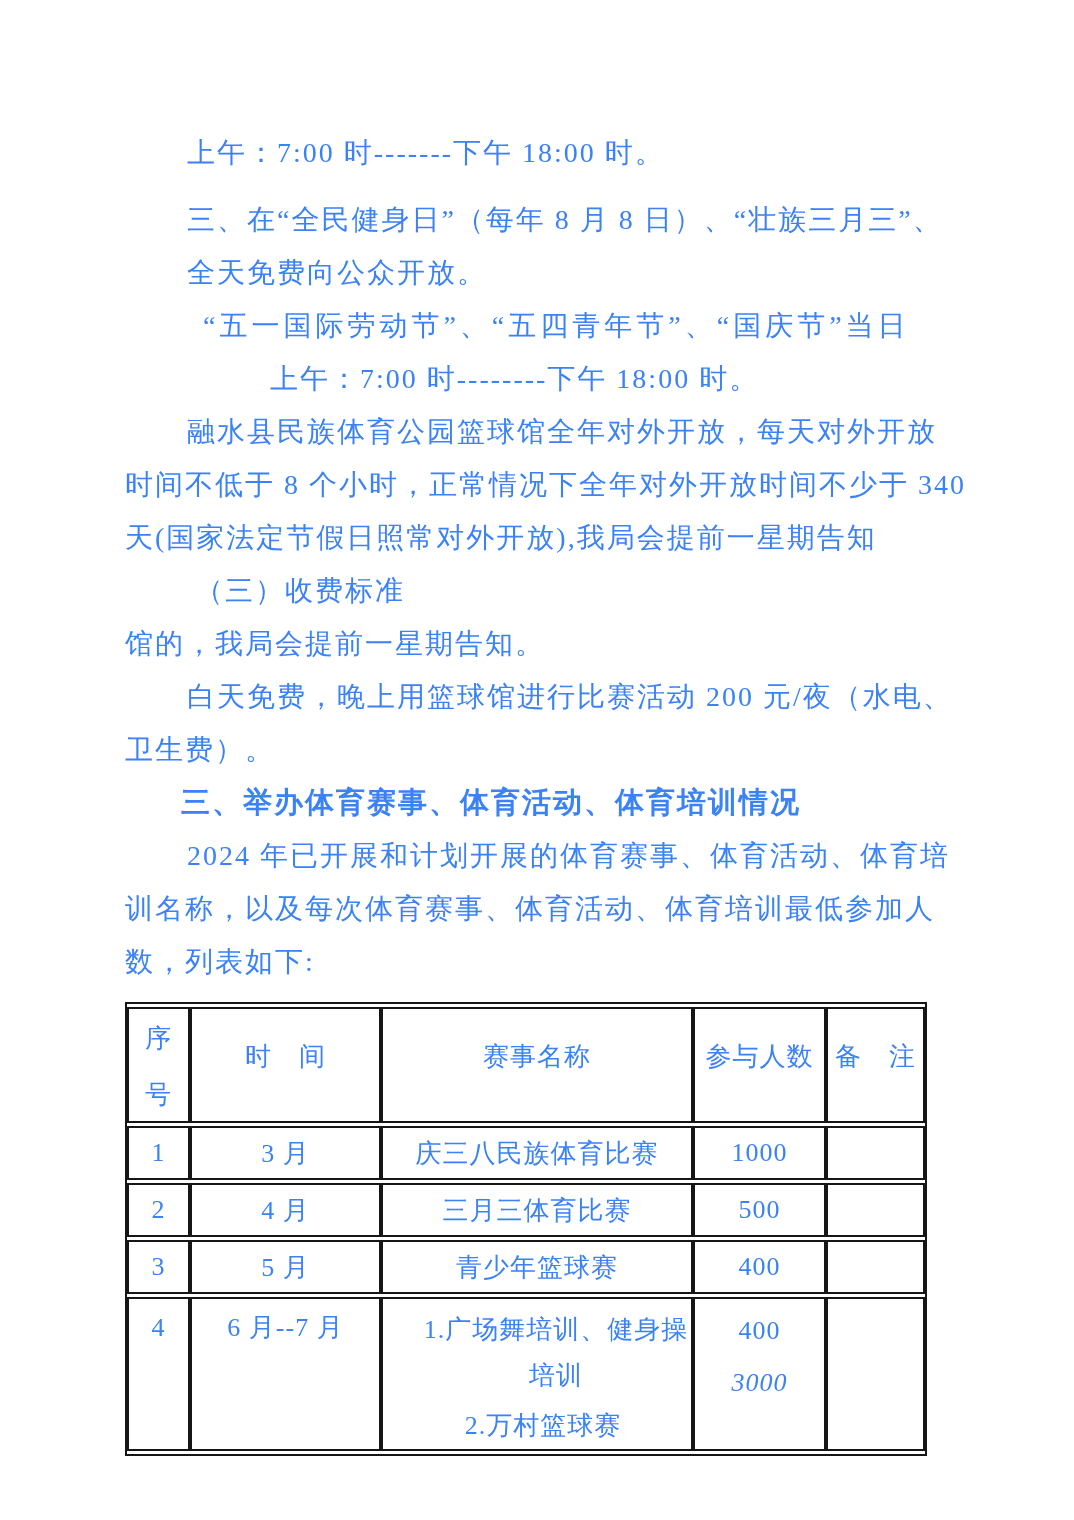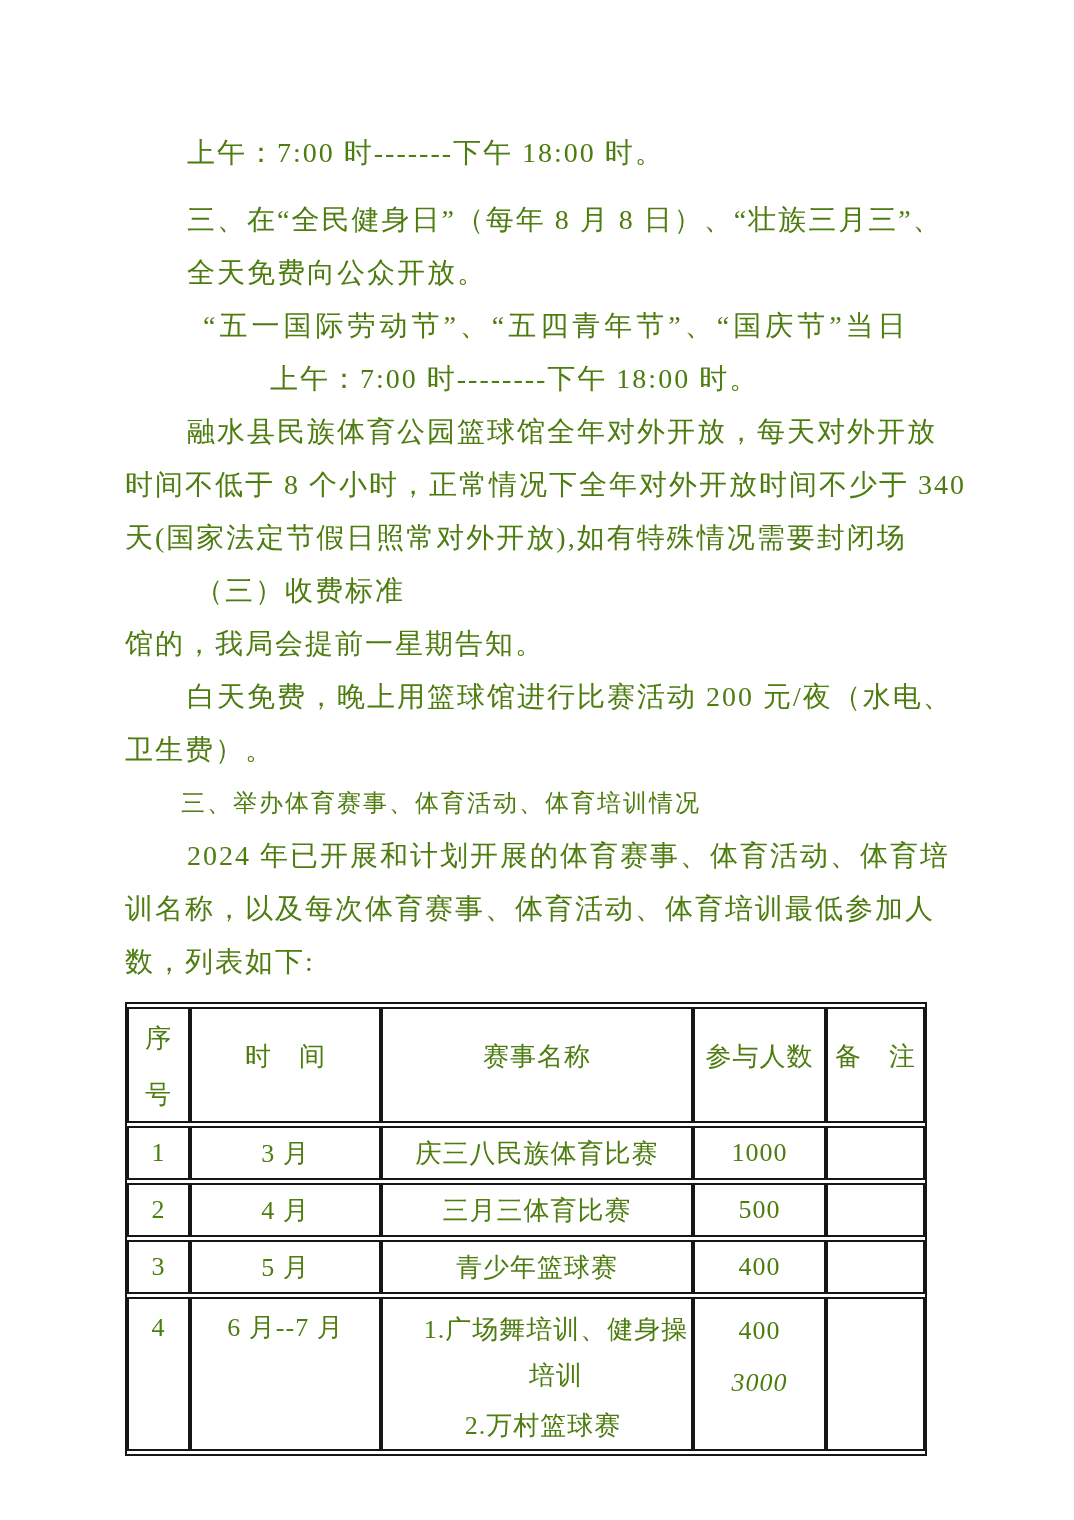--- a/index.html
+++ b/index.html
@@ -2,21 +2,21 @@
 <html><head>
 <meta charset="utf-8">
 <style>
   html,body{margin:0;padding:0;background:#e8e8e8;}
   .page{
     position:relative;
     width:1074px;height:1520px;
     margin:0 auto;
     background:#ffffff;
     font-family:"Liberation Serif","DejaVu Serif",serif;
-    color:#4d7c0f;
+    color:#3b82f6;
     overflow:hidden;
   }
   .content{
     position:absolute;
     left:125px;top:126px;
     width:810px;
   }
   .ln{
     font-size:28px;
     line-height:53px;
@@ -24,22 +24,22 @@
     white-space:nowrap;
   }
   .gap-after{margin-bottom:14px;}
   .pl2{padding-left:62px;}
   .pl2b{padding-left:78px;}
   .pl2c{padding-left:70px;}
   .pl5{padding-left:145px;}
   .wide{letter-spacing:4px;}
   .heading{
     font-family:"Liberation Sans","DejaVu Sans",sans-serif;
-    font-weight:400;
-    font-size:24px;
+    font-weight:700;
+    font-size:29px;
     padding-left:56px;
     letter-spacing:2px;
   }
   table.schedule{
     margin-top:14px;
     width:800px;
     table-layout:fixed;
     border-collapse:separate;
     border-spacing:0 3px;
     border:2px solid #161616;
@@ -81,21 +81,21 @@
 <div class="page">
   <div class="content">
 
     <div class="ln pl2 gap-after">上午：7:00 时-------下午 18:00 时。</div>
     <div class="ln pl2">三、在“全民健身日”（每年 8 月 8 日）、“壮族三月三”、</div>
     <div class="ln pl2">全天免费向公众开放。</div>
     <div class="ln pl2b wide">“五一国际劳动节”、“五四青年节”、“国庆节”当日</div>
     <div class="ln pl5">上午：7:00 时--------下午 18:00 时。</div>
     <div class="ln pl2">融水县民族体育公园篮球馆全年对外开放，每天对外开放</div>
     <div class="ln">时间不低于 8 个小时，正常情况下全年对外开放时间不少于 340</div>
-    <div class="ln">天(国家法定节假日照常对外开放),如有特殊情况需要封闭场</div>
+    <div class="ln">天(国家法定节假日照常对外开放),我局会提前一星期告知</div>
     <div class="ln pl2c">（三）收费标准</div>
     <div class="ln">馆的，我局会提前一星期告知。</div>
     <div class="ln pl2">白天免费，晚上用篮球馆进行比赛活动 200 元/夜（水电、</div>
     <div class="ln">卫生费）。</div>
     <div class="ln heading">三、举办体育赛事、体育活动、体育培训情况</div>
     <div class="ln pl2">2024 年已开展和计划开展的体育赛事、体育活动、体育培</div>
     <div class="ln">训名称，以及每次体育赛事、体育活动、体育培训最低参加人</div>
     <div class="ln">数，列表如下:</div>
 
     <table class="schedule">

